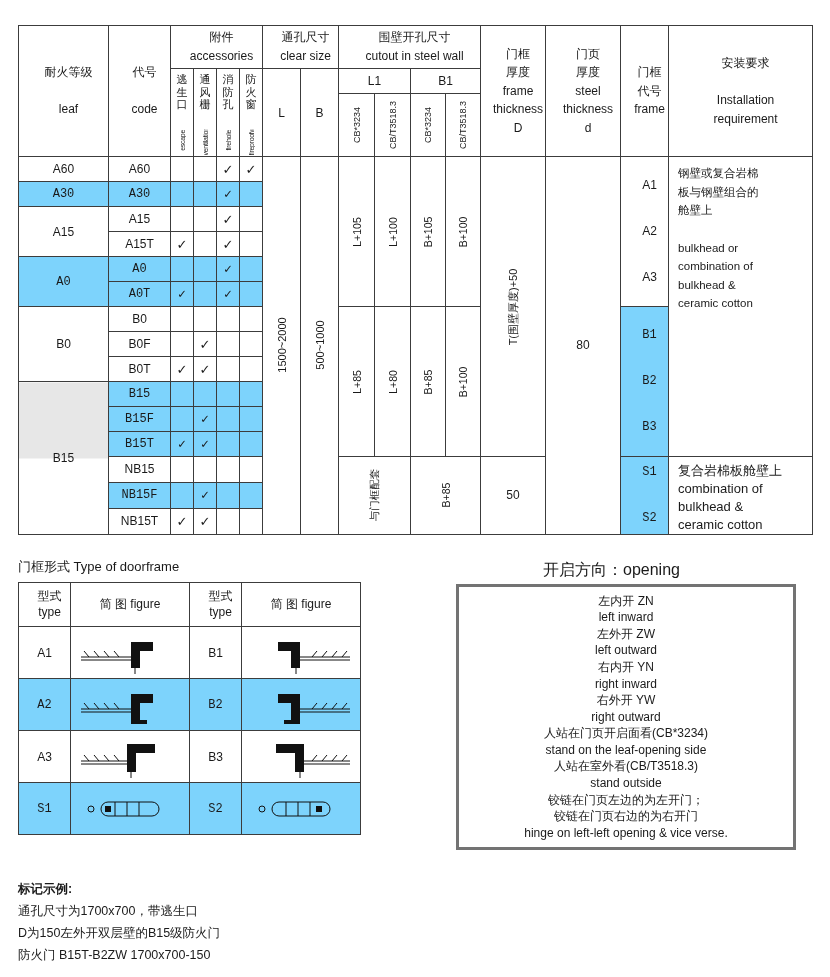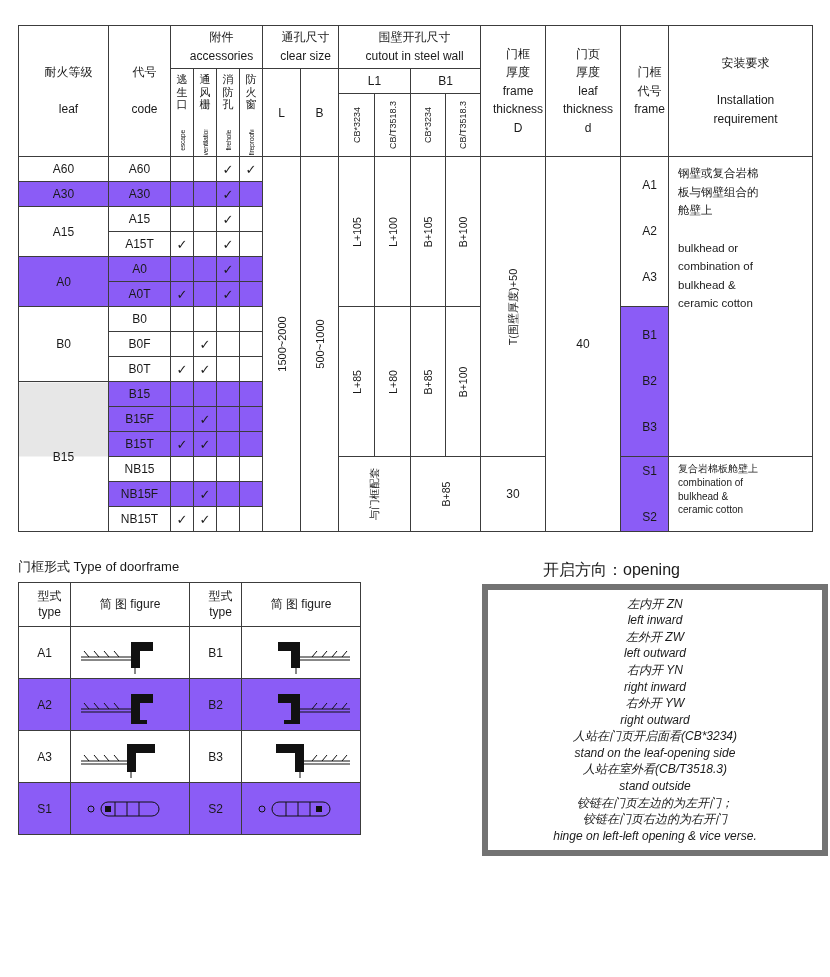--- a/index.html
+++ b/index.html
@@ -9,47 +9,47 @@
   table { border-collapse:collapse; table-layout:fixed; }
   th, td { border:1px solid #3c3c3c; padding:0; font-weight:normal; font-size:12px; text-align:center; vertical-align:middle; }
 
   .main { position:absolute; left:18px; top:25px; width:794px; }
   .main .hr1 th { height:42px; }
   .main .hr2 th { height:24px; }
   .main .hr3 th { height:62px; }
   .main tbody tr { height:25px; }
 
   .preline { white-space:pre-line; line-height:1.55;padding-left:10px; }
-  .g { background:#8b5cf6; }
+  .g { background:#7dd3fc;font-family:Liberation Mono, monospace; }
   .half { background:linear-gradient(to bottom,#e7e7e7 0 50%,#ffffff 50% 100%); }
 
   .vcell { position:relative; }
   .vtext { position:absolute; top:50%; left:50%; transform:translate(-50%,-50%) rotate(-90deg); white-space:nowrap; font-size:11px; }
   .vtext.sm { font-size:9px; }
   .vtext.md { font-size:10.5px; }
 
   .accth { vertical-align:top; }
   .accwrap { display:flex; flex-direction:column; align-items:center; padding-top:4px; gap:19px; height:82px; overflow:hidden; }
   .acc-cn { width:13px; font-size:11px; line-height:12.5px; word-break:break-all; }
   .acc-en { writing-mode:vertical-rl; transform:rotate(180deg); font-size:7px; letter-spacing:-0.3px; max-height:46px; overflow:hidden; }
 
   .frames { line-height:23px; font-size:12px; }
   .install { text-align:left; vertical-align:top; padding:7px 4px 0 9px; font-size:11.5px; line-height:1.62; }
-  .install.sm { font-size:10px; line-height:1.38; padding-top:5px; }
+  .install.sm { font-size:13px; line-height:1.38; padding-top:5px; }
   .ck { font-size:13px; }
 
   .df-title { position:absolute; left:18px; top:558px; font-size:13px; font-weight:normal; }
   .df { position:absolute; left:18px; top:582px; width:342px; }
   .df thead tr { height:44px; }
   .df tbody tr { height:52px; }
   .df th { line-height:1.3; }
   .figcell svg { display:block; margin:0 auto; }
 
   .open-title { position:absolute; left:543px; top:560px; font-size:16px; }
-  .open-box { position:absolute; left:482px; top:584px; width:334px; height:260px; border:6px solid #737373; display:flex; align-items:center; justify-content:center; text-align:center; font-size:12px; line-height:16.6px; white-space:pre-line;font-style:italic; }
+  .open-box { position:absolute; left:456px; top:584px; width:334px; height:260px; border:3px solid #737373; display:flex; align-items:center; justify-content:center; text-align:center; font-size:12px; line-height:16.6px; white-space:pre-line; }
 
   .notes-cn { position:absolute; left:18px; top:878px; font-size:12.5px; }
   .notes-en { position:absolute; left:275px; top:878px; font-size:12.5px; }
   .note-title { font-weight:bold; line-height:22px; }
   .note-body { white-space:pre-line; line-height:22px; }
 </style>
 </head>
 <body>
 
 <div class="page">
@@ -87,21 +87,21 @@
 clear size</th>
         <th colspan="4" class="preline">围壁开孔尺寸
 cutout in steel wall</th>
         <th rowspan="3" class="preline">门框
 厚度
 frame
 thickness
 D</th>
         <th rowspan="3" class="preline">门页
 厚度
-leaf
+steel
 thickness
 d</th>
         <th rowspan="3" class="preline">门框
 代号
 frame</th>
         <th rowspan="3" class="preline">安装要求
 
 Installation
 requirement</th>
       </tr>
@@ -173,21 +173,21 @@
           </td>
         <td class="vcell" rowspan="6">
             <div class="vtext md">B+105</div>
           </td>
         <td class="vcell" rowspan="6">
             <div class="vtext md">B+100</div>
           </td>
         <td class="vcell" rowspan="12">
             <div class="vtext">T(围壁厚度)+50</div>
           </td>
-        <td rowspan="15">40</td>
+        <td rowspan="15">80</td>
         <td class="frames preline" rowspan="6">A1
 
 A2
 
 A3</td>
         <td class="install preline" rowspan="12">钢壁或复合岩棉
 板与钢壁组合的
 舱壁上
 
 bulkhead or
@@ -311,21 +311,21 @@
         <td class="ck"></td>
         <td class="ck"></td>
         <td class="ck"></td>
         <td class="ck"></td>
         <td class="vcell" colspan="2" rowspan="3">
             <div class="vtext md">与门框配套</div>
           </td>
         <td class="vcell" colspan="2" rowspan="3">
             <div class="vtext md">B+85</div>
           </td>
-        <td rowspan="3">30</td>
+        <td rowspan="3">50</td>
         <td class="frames preline g" rowspan="3">S1
 
 S2</td>
         <td class="install preline sm" rowspan="3">复合岩棉板舱壁上
 combination of
 bulkhead &amp;
 ceramic cotton</td>
       </tr>
 
       <tr>
@@ -504,16 +504,22 @@
 右外开 YW
 right outward
 人站在门页开启面看(CB*3234)
 stand on the leaf-opening side
 人站在室外看(CB/T3518.3)
 stand outside
 铰链在门页左边的为左开门；
 铰链在门页右边的为右开门
 hinge on left-left opening &amp; vice verse.</div>
 
+  <div class="notes-cn">
+    <div class="note-title">标记示例:</div>
+    <div class="note-body">通孔尺寸为1700x700，带逃生口
+D为150左外开双层壁的B15级防火门
+防火门 B15T-B2ZW 1700x700-150</div>
+  </div>
   <div class="notes-en">
   </div>
 
 </div>
 
 </body></html>

